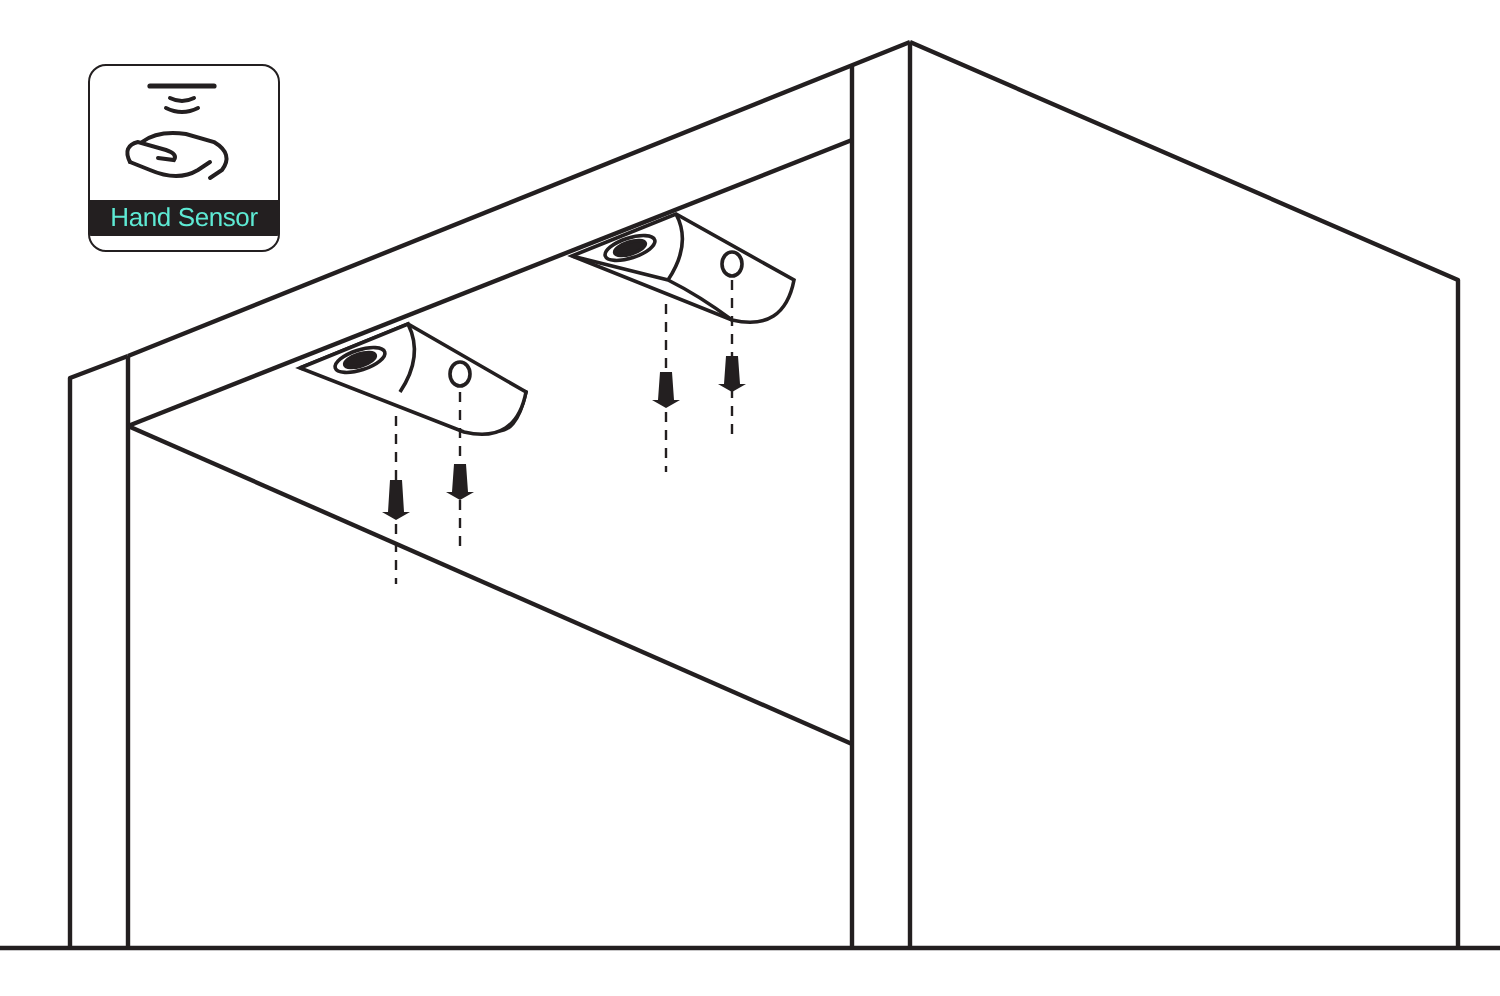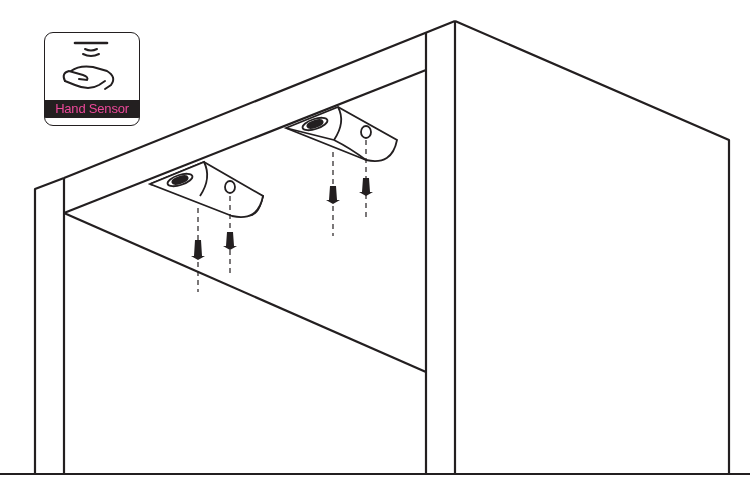--- a/index.html
+++ b/index.html
@@ -1,19 +1,19 @@
 <!DOCTYPE html>
 <html><head>
 <meta charset="utf-8">
 <style>
   html, body { margin:0; padding:0; background:#ffffff; }
   body { width:750px; height:498px; position:relative; overflow:hidden; font-family:"Liberation Sans", sans-serif; }
   svg.scene { position:absolute; left:0; top:0; }
   .badge { position:absolute; left:44px; top:32px; width:96px; height:94px; border:1.6px solid #231f20; border-radius:9px; box-sizing:border-box; background:#fff; overflow:hidden; }
-  .badge-label { position:absolute; left:0; right:0; bottom:7px; height:18px; background:#231f20; color:#ec4899; font-size:13px; line-height:18px; text-align:center; letter-spacing:-0.2px; }
+  .badge-label { position:absolute; left:0; right:0; bottom:7px; height:18px; background:#231f20; color:#5eead4; font-size:13px; line-height:18px; text-align:center; letter-spacing:-0.2px; }
   .badge svg { position:absolute; left:0; top:0; }
 </style>
 </head>
 <body>
 
 <svg class="scene" width="750" height="498" viewBox="0 0 750 498">
   <g fill="none" stroke="#231f20" stroke-width="2.2" stroke-linejoin="round">
 
     <line x1="0" y1="474" x2="750" y2="474"></line>
 

